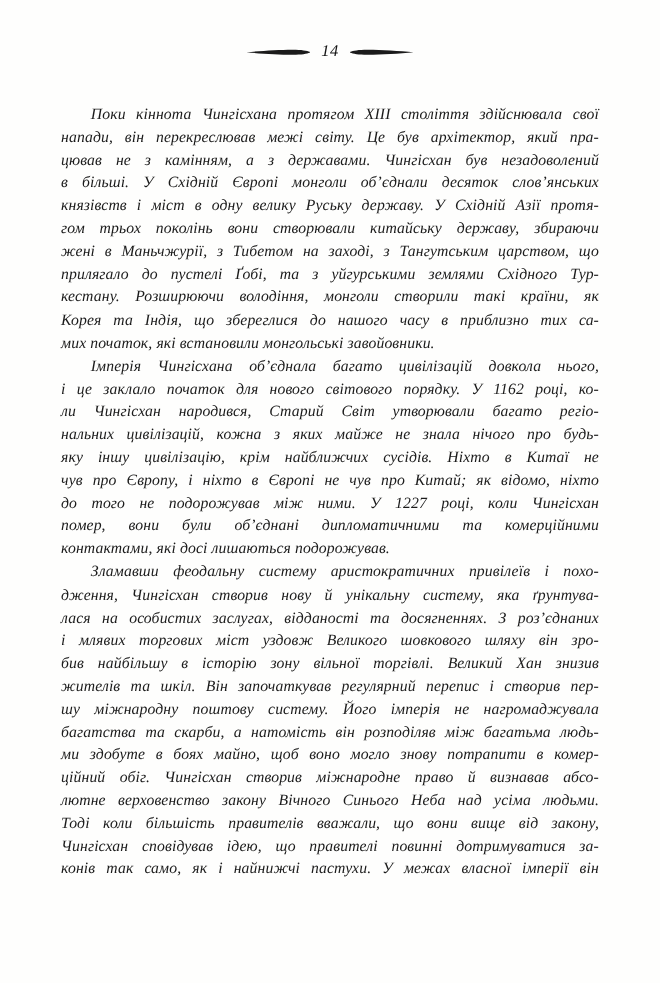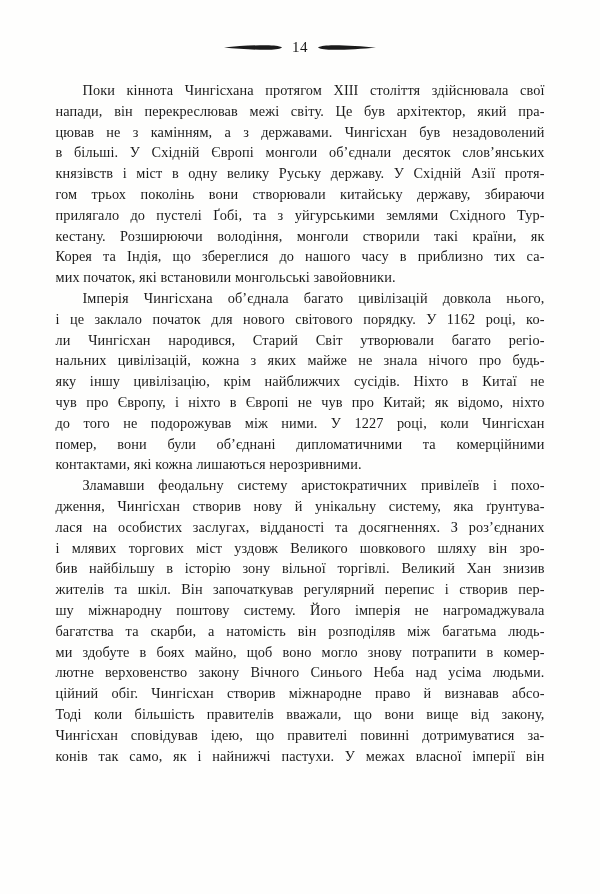--- a/index.html
+++ b/index.html
@@ -8,40 +8,41 @@
     background: #ffffff;
   }
   .page {
     position: relative;
     width: 600px;
     height: 894px;
     background: #fefefdff;
     color: #1b1b1b;
     font-family: "Liberation Serif", "DejaVu Serif", serif;
     overflow: hidden;
+    font-style: italic;
   }
   .running-head {
     display: flex;
     align-items: center;
     justify-content: center;
     gap: 10px;
     padding-top: 38px;
     height: 18px;
   }
   .page-num {
     font-size: 15px;
     line-height: 18px;
     letter-spacing: 0.5px;
     color: #141414;
   }
   .ornament svg { display: block; }
   .ornament.right svg { transform: scaleX(-1); }
   .text-block {
     width: 489px;
-    margin: 24px auto 0 auto;
+    margin: 38px auto 0 auto;
     font-size: 14.3px;
     line-height: 20.8px;
     letter-spacing: 0.1px;
   }
   .paragraph { margin: 0; padding: 0; }
   .line {
     text-align: justify;
     text-align-last: justify;
     white-space: nowrap;
   }
@@ -72,47 +73,48 @@
   </div>
 
   <div class="text-block">
       <div class="paragraph">
         <div class="line indent">Поки кіннота Чингісхана протягом XIII століття здійснювала свої</div>
         <div class="line">напади, він перекреслював межі світу. Це був архітектор, який пра-</div>
         <div class="line">цював не з камінням, а з державами. Чингісхан був незадоволений</div>
         <div class="line">в більші. У Східній Європі монголи об’єднали десяток слов’янських</div>
         <div class="line">князівств і міст в одну велику Руську державу. У Східній Азії протя-</div>
         <div class="line">гом трьох поколінь вони створювали китайську державу, збираючи</div>
+        <div class="line">жені в Маньчжурії, з Тибетом на заході, з Тангутським царством, що</div>
         <div class="line">прилягало до пустелі Ґобі, та з уйгурськими землями Східного Тур-</div>
         <div class="line">кестану. Розширюючи володіння, монголи створили такі країни, як</div>
         <div class="line">Корея та Індія, що збереглися до нашого часу в приблизно тих са-</div>
         <div class="line para-end">мих початок, які встановили монгольські завойовники.</div>
       </div>
       <div class="paragraph">
         <div class="line indent">Імперія Чингісхана об’єднала багато цивілізацій довкола нього,</div>
         <div class="line">і це заклало початок для нового світового порядку. У 1162 році, ко-</div>
         <div class="line">ли Чингісхан народився, Старий Світ утворювали багато регіо-</div>
         <div class="line">нальних цивілізацій, кожна з яких майже не знала нічого про будь-</div>
         <div class="line">яку іншу цивілізацію, крім найближчих сусідів. Ніхто в Китаї не</div>
         <div class="line">чув про Європу, і ніхто в Європі не чув про Китай; як відомо, ніхто</div>
         <div class="line">до того не подорожував між ними. У 1227 році, коли Чингісхан</div>
         <div class="line">помер, вони були об’єднані дипломатичними та комерційними</div>
-        <div class="line para-end">контактами, які кожна лишаються нерозривними.</div>
+        <div class="line para-end">контактами, які досі лишаються подорожував.</div>
       </div>
       <div class="paragraph">
         <div class="line indent">Зламавши феодальну систему аристократичних привілеїв і похо-</div>
         <div class="line">дження, Чингісхан створив нову й унікальну систему, яка ґрунтува-</div>
         <div class="line">лася на особистих заслугах, відданості та досягненнях. З роз’єднаних</div>
         <div class="line">і млявих торгових міст уздовж Великого шовкового шляху він зро-</div>
         <div class="line">бив найбільшу в історію зону вільної торгівлі. Великий Хан знизив</div>
         <div class="line">жителів та шкіл. Він започаткував регулярний перепис і створив пер-</div>
         <div class="line">шу міжнародну поштову систему. Його імперія не нагромаджувала</div>
         <div class="line">багатства та скарби, а натомість він розподіляв між багатьма людь-</div>
         <div class="line">ми здобуте в боях майно, щоб воно могло знову потрапити в комер-</div>
+        <div class="line">ційний обіг. Чингісхан створив міжнародне право й визнавав абсо-</div>
         <div class="line">лютне верховенство закону Вічного Синього Неба над усіма людьми.</div>
-        <div class="line">ційний обіг. Чингісхан створив міжнародне право й визнавав абсо-</div>
         <div class="line">Тоді коли більшість правителів вважали, що вони вище від закону,</div>
         <div class="line">Чингісхан сповідував ідею, що правителі повинні дотримуватися за-</div>
         <div class="line">конів так само, як і найнижчі пастухи. У межах власної імперії він</div>
       </div>
     </div>
 
 </div>
 
 </body></html>

